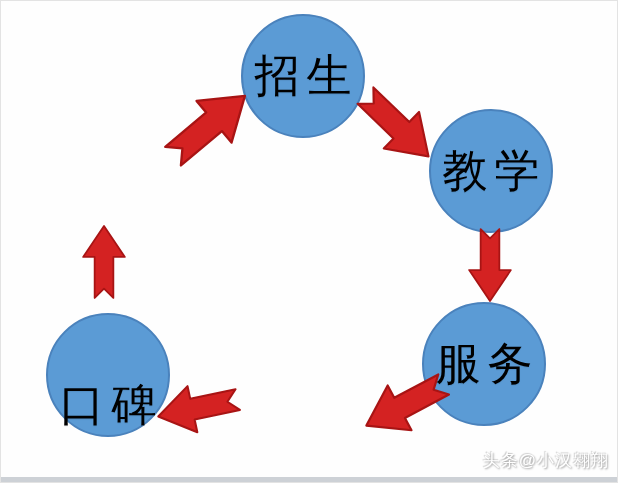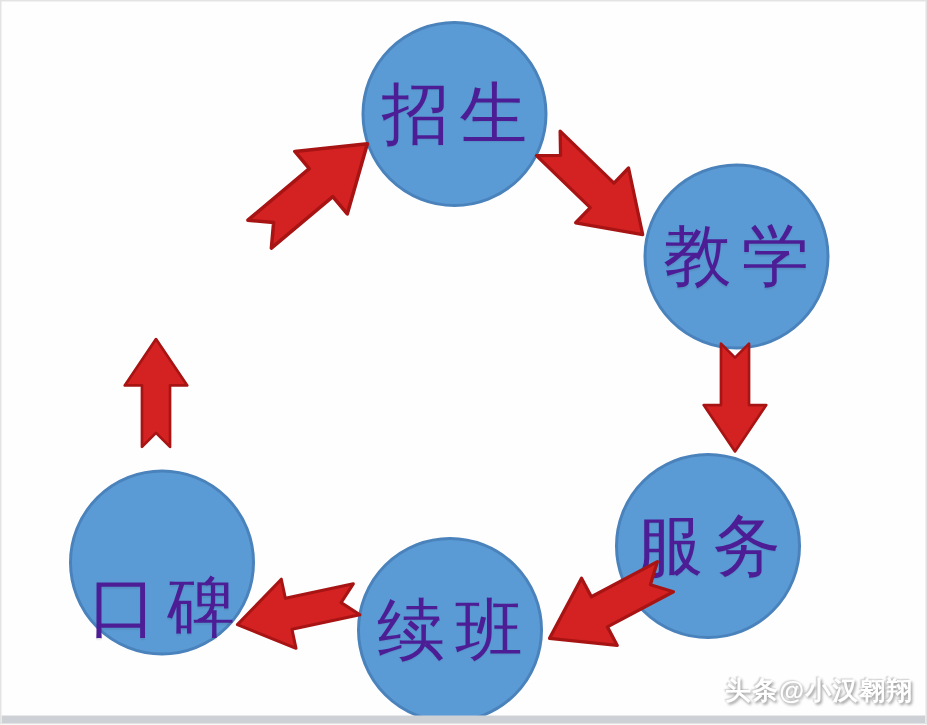--- a/index.html
+++ b/index.html
@@ -17,21 +17,21 @@
     position: absolute;
     width: 124px;
     height: 124px;
     border-radius: 50%;
     background: var(--node-fill, #5b9bd5);
     border: 2px solid var(--node-border, #4a82bc);
     box-sizing: border-box;
     display: flex;
     align-items: center;
     justify-content: center;
-    color: #4c1d95;
+    color: #000000;
     font-size: 45px;
     letter-spacing: 7px;
     text-indent: 7px;
     white-space: nowrap;
     text-shadow: 0 1px 1px rgba(0,0,0,0.08);
   }
   .arrow {
     position: absolute;
     line-height: 0;
   }
@@ -41,37 +41,37 @@
     stroke: var(--arrow-border, #a81414);
     stroke-width: 2.5;
     stroke-linejoin: round;
   }
   #watermark {
     position: absolute;
     right: 8px;
     bottom: 10px;
     font-family: "Liberation Sans", sans-serif;
     font-size: 17px;
-    font-weight: bold;
+    font-weight: normal;
     color: #ffffff;
     text-shadow: 1px 1px 2px #9a9a9a, -1px -1px 1px #cfcfcf;
     letter-spacing: 1px;
   }
   #bottom-strip {
     position: absolute;
     left: 0;
     bottom: 0;
     width: 100%;
     height: 5px;
     background: #cdd1d6;
   }
   
   #node-zhaosheng { left: 240px; top: 13px;  }
   #node-jiaoxue   { left: 428px; top: 108px; justify-content: center; }
-  #node-fuwu      { left: 409px; top: 301px; }
+  #node-fuwu      { left: 421px; top: 301px; }
   #node-xuban     { left: 237px; top: 357px; }
   #node-koubei    { left: 45px;  top: 312px; align-items: flex-end; }
   #node-jieshao   { left: 58px;  top: 110px; }
   
   #arrow-jieshao-zhaosheng { left: 160px; top: 95px;  transform: rotate(-40deg); }
   #arrow-zhaosheng-jiaoxue { left: 352px; top: 97px;  transform: rotate(44deg);  }
   #arrow-jiaoxue-fuwu      { left: 453px; top: 241px; transform: rotate(90deg);  }
   #arrow-fuwu-xuban        { left: 360px; top: 376px; transform: rotate(152deg); }
   #arrow-xuban-koubei      { left: 156px; top: 381px; transform: rotate(168deg); }
   #arrow-koubei-jieshao    { left: 67px;  top: 238px; transform: rotate(-90deg); }
@@ -82,23 +82,20 @@
 <div id="stage">
 
   <div class="node" id="node-zhaosheng">
     <span>招生</span>
   </div>
   <div class="node" id="node-jiaoxue">
     <span>教学</span>
   </div>
   <div class="node" id="node-fuwu">
     <span>服务</span>
-  </div>
-  <div class="node" id="node-xuban">
-    <span>续班</span>
   </div>
   <div class="node" id="node-koubei">
     <span>口碑</span>
   </div>
 
   <div class="arrow" id="arrow-jieshao-zhaosheng">
     <svg width="96" height="60" viewBox="0 0 100 64">
         <polygon points="0,19 57,19 57,3 100,32 57,61 57,45 0,45 13,32"></polygon>
       </svg>
   </div>

